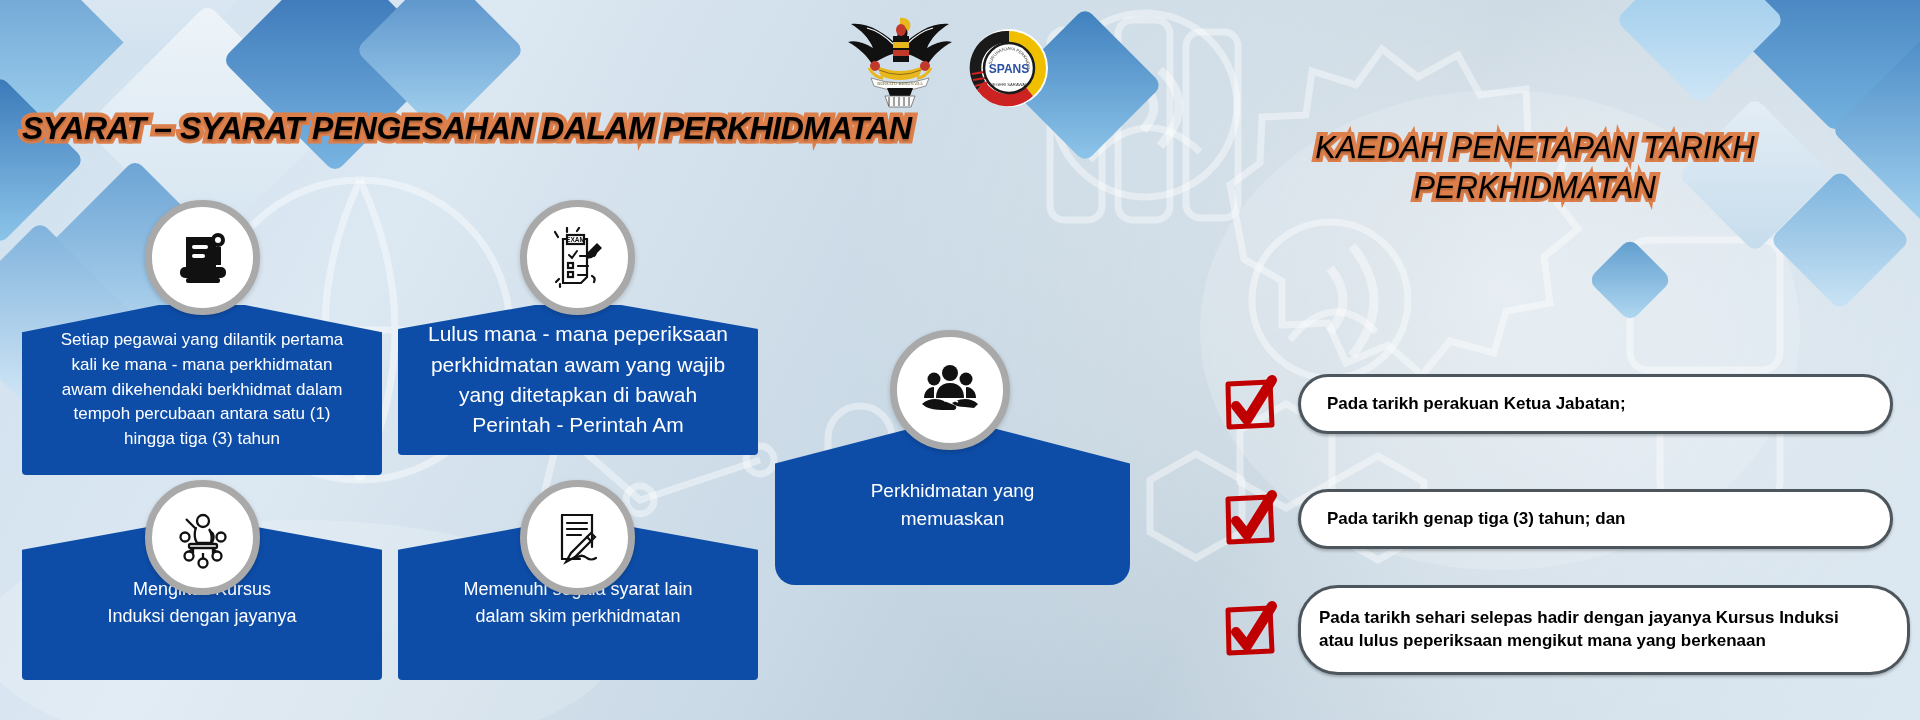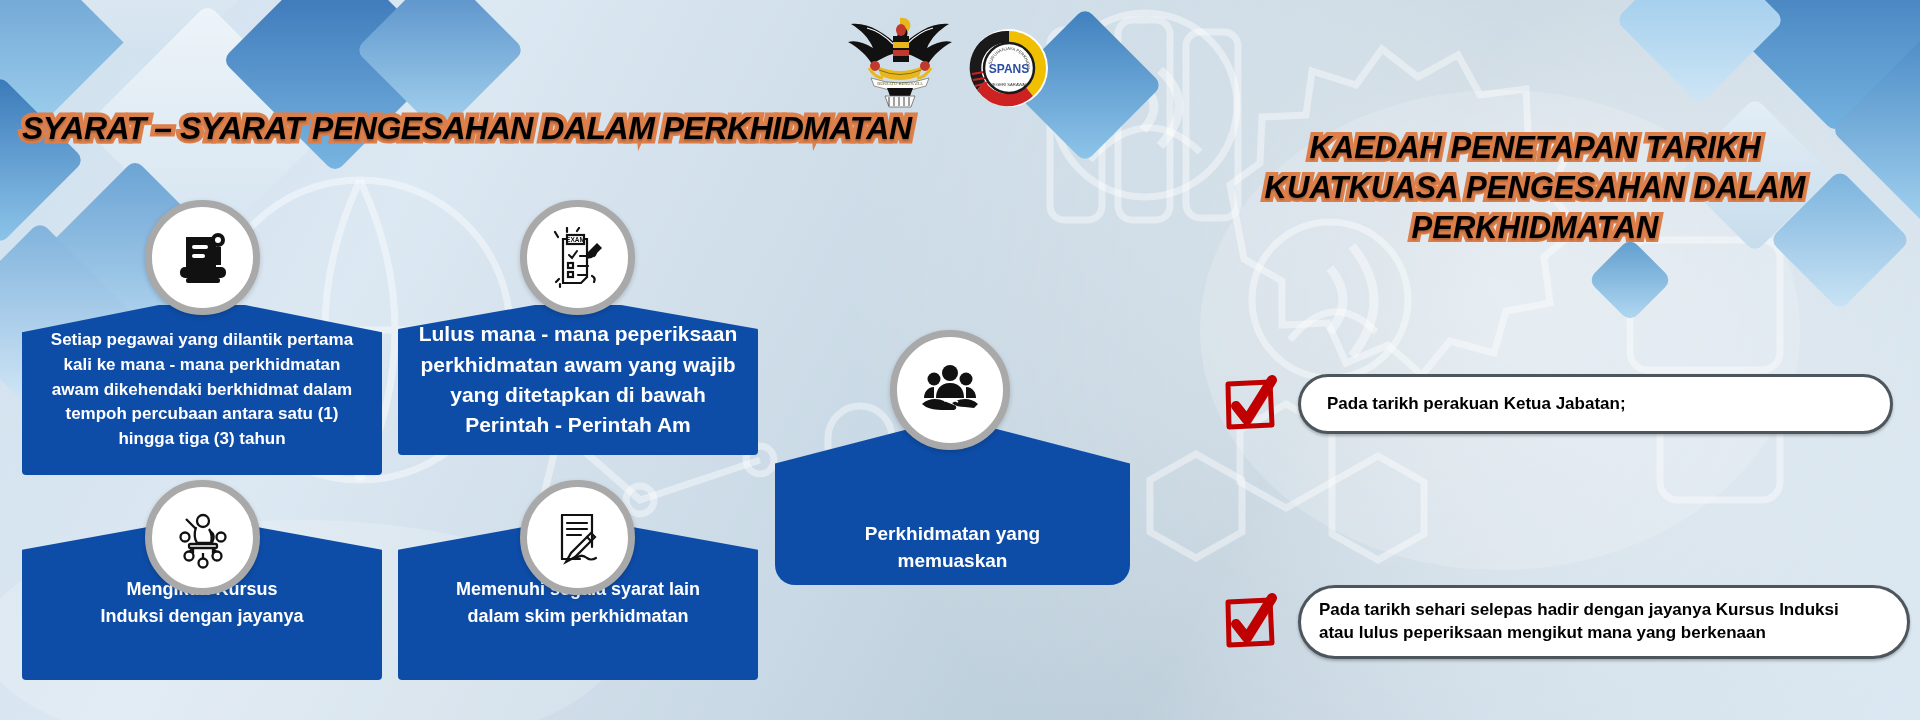--- a/index.html
+++ b/index.html
@@ -40,52 +40,52 @@
     text-shadow: 0 2px 2px rgba(0,0,0,.25);
     white-space: nowrap;
   }
   .title-right {
     position: absolute;
     left: 1215px; top: 128px;
     width: 640px;
     text-align: center;
     font-size: 31px;
     line-height: 40px;
-    font-weight: bold;
+    font-weight: normal;
     font-style: italic;
     color: #000;
     -webkit-text-stroke: 8px #dd7f4a;
     paint-order: stroke fill;
     text-shadow: 0 2px 2px rgba(0,0,0,.22);
   }
   .title-right span { display: block; }
 
   
   .logos { position: absolute; left: 845px; top: 8px; width: 230px; height: 100px; }
 
   
   .card {
     position: absolute;
     background: #0d4da8;
     color: #fff;
-    font-weight: bold;
+    font-weight: normal;
     display: flex;
     align-items: center;
     justify-content: center;
     text-align: center;
     line-height: 1.45;
     padding: 10px 14px;
   }
   .card .txt { width: 100%; white-space: pre-line; }
 
   .shape-a { border-radius: 26px 26px 4px 4px;
      clip-path: polygon(0% 16%, 0% 100%, 100% 100%, 100% 16%, 62% 0%, 38% 0%); }
   .shape-banner {
      clip-path: polygon(0% 24%, 0% 100%, 100% 100%, 100% 24%, 58% 0%, 42% 0%);
-     border-radius: 20px; align-items: flex-end; }
+     border-radius: 20px; }
 
   .icon-bubble {
     position: absolute;
     background: #fff;
     border: 7px solid #a9a9a9;
     border-radius: 50%;
     display: flex; align-items: center; justify-content: center;
     z-index: 6;
     box-shadow: 0 2px 5px rgba(0,0,0,.18);
   }
@@ -99,21 +99,21 @@
     border-radius: 40px;
     height: 60px;
     display: flex;
     align-items: center;
     padding: 0 26px;
     font-size: 17px;
     font-weight: bold;
     color: #000;
     box-shadow: 0 2px 3px rgba(0,0,0,.25);
   }
-  .pill.two { height: 74px; line-height: 1.35; padding: 0 18px; }
+  .pill.two { height: 90px; line-height: 1.35; padding: 0 18px; }
   .pill .ptxt { white-space: pre-line; }
 </style>
 </head>
 <body>
 
 <div id="stage">
 
   <svg class="bgsvg" viewBox="0 0 1920 720">
     <defs>
       <linearGradient id="dgA" x1="0" y1="0" x2="1" y2="1">
@@ -252,21 +252,20 @@
       </text>
       <text x="46" y="45" text-anchor="middle" font-size="12" font-weight="bold" fill="#2b4fa0" font-family="Liberation Sans, sans-serif">SPANS</text>
       <text x="46" y="58" text-anchor="middle" font-size="4.2" fill="#333" font-family="Liberation Sans, sans-serif">NEGERI SARAWAK</text>
     </svg>
   </div>
 
   <div class="title-left">SYARAT – SYARAT PENGESAHAN DALAM PERKHIDMATAN</div>
 
   <div class="title-right">
     <span>KAEDAH PENETAPAN TARIKH</span>
-    <span>KUATKUASA PENGESAHAN DALAM</span>
     <span>PERKHIDMATAN</span>
   </div>
 
   <div class="card shape-a" style="left:22px; top:305px; width:360px; height:170px; font-size:17px;">
     <div class="txt">Setiap pegawai yang dilantik pertama
 kali ke mana - mana perkhidmatan
 awam dikehendaki berkhidmat dalam
 tempoh percubaan antara satu (1)
 hingga tiga (3) tahun</div>
   </div>
@@ -378,20 +377,29 @@
   <div class="check-row" style="left:1222px; top:374px;">
     <svg class="check-box" viewBox="0 0 58 58">
       <path d="M6 9 L48 7 L50 50 L7 52 Z" fill="none" stroke="#c00000" stroke-width="5" stroke-linejoin="round"></path>
       <path d="M14 31 L25 45 L50 5" fill="none" stroke="#c00000" stroke-width="10" stroke-linecap="round" stroke-linejoin="round"></path>
     </svg>
     <div class="pill" style="width:595px;">
       <div class="ptxt">Pada tarikh perakuan Ketua Jabatan;</div>
     </div>
   </div>
 
+  <div class="check-row" style="left:1222px; top:489px;">
+    <svg class="check-box" viewBox="0 0 58 58">
+      <path d="M6 9 L48 7 L50 50 L7 52 Z" fill="none" stroke="#c00000" stroke-width="5" stroke-linejoin="round"></path>
+      <path d="M14 31 L25 45 L50 5" fill="none" stroke="#c00000" stroke-width="10" stroke-linecap="round" stroke-linejoin="round"></path>
+    </svg>
+    <div class="pill" style="width:595px;">
+      <div class="ptxt">Pada tarikh genap tiga (3) tahun; dan</div>
+    </div>
+  </div>
 
   <div class="check-row" style="left:1222px; top:585px;">
     <svg class="check-box" viewBox="0 0 58 58">
       <path d="M6 9 L48 7 L50 50 L7 52 Z" fill="none" stroke="#c00000" stroke-width="5" stroke-linejoin="round"></path>
       <path d="M14 31 L25 45 L50 5" fill="none" stroke="#c00000" stroke-width="10" stroke-linecap="round" stroke-linejoin="round"></path>
     </svg>
     <div class="pill two" style="width:612px;">
       <div class="ptxt">Pada tarikh sehari selepas hadir dengan jayanya Kursus Induksi
 atau lulus peperiksaan mengikut mana yang berkenaan</div>
     </div>

